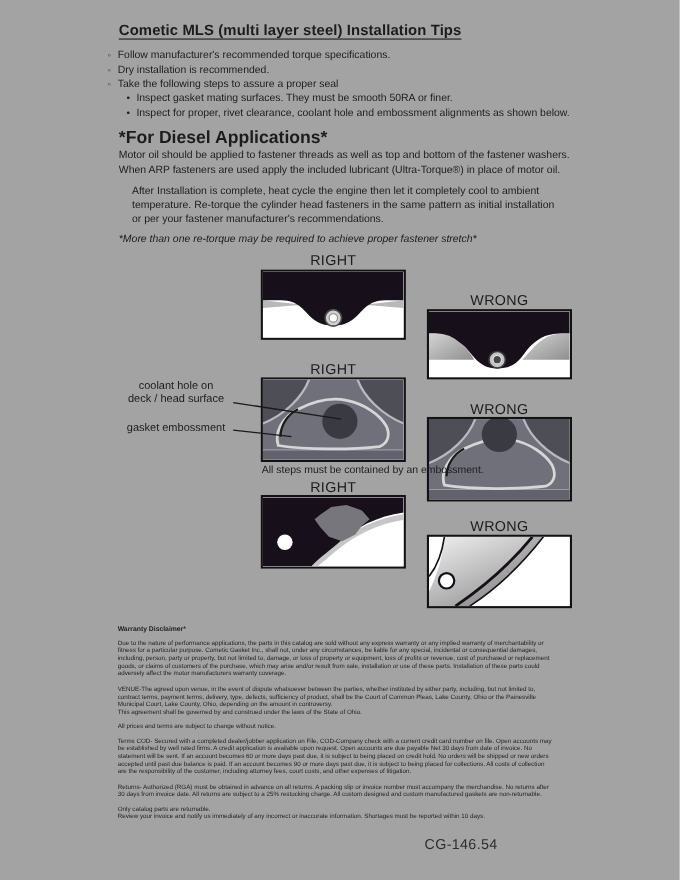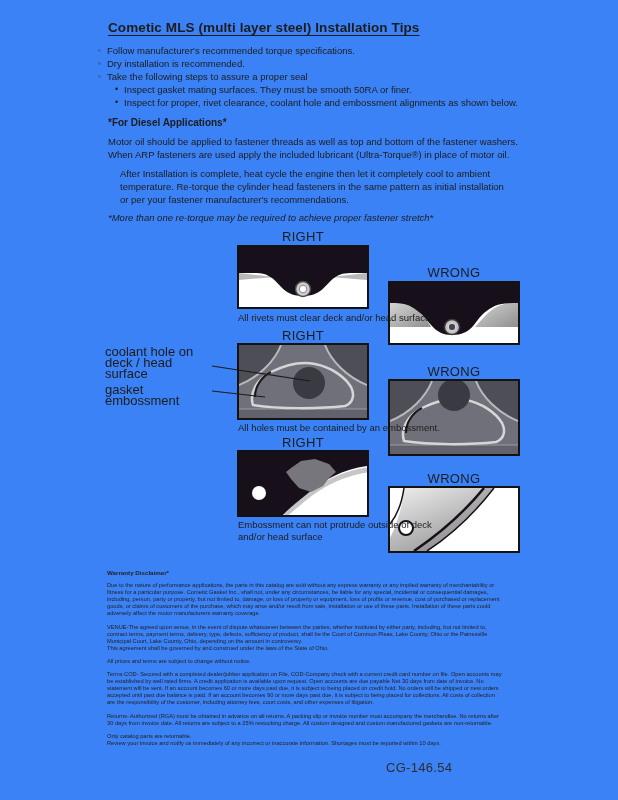--- a/index.html
+++ b/index.html
@@ -1,43 +1,43 @@
 <!DOCTYPE html>
 <html><head>
 <meta charset="utf-8">
 <style>
   html,body{margin:0;padding:0;background:#ffffff;}
-  .page{position:relative;width:618px;height:800px;background:#3b82f6;overflow:hidden;
+  .page{position:relative;width:618px;height:800px;background:#a3a3a3;overflow:hidden;
         font-family:"Liberation Sans",sans-serif;color:#1c1c1c;}
   .abs{position:absolute;}
   .title{left:108px;top:20px;font-size:13.5px;font-weight:bold;
          text-decoration:underline;text-underline-offset:3px;letter-spacing:.1px;}
   .tips{left:98px;top:44px;width:420px;font-size:9.5px;line-height:13px;}
   .tip{display:flex;}
   .tip .marker{width:9px;flex:0 0 9px;text-align:left;font-size:8px;line-height:13px;}
   .subtip{margin-left:17px;}
   .subtip .marker{font-size:9px;}
-  .heading{left:108px;top:117px;font-size:10px;font-weight:bold;}
+  .heading{left:108px;top:117px;font-size:16px;font-weight:bold;}
   .para{font-size:9.5px;line-height:13.2px;white-space:pre-line;width:420px;}
   .p1{left:108px;top:135px;}
   .p2{left:120px;top:167px;}
   .note{left:108px;top:211px;font-style:italic;}
   .diagrams{left:237px;top:229px;width:283px;height:330px;}
   .dg-label{position:absolute;width:132px;text-align:center;font-size:13px;letter-spacing:.3px;}
   .dg-box{position:absolute;width:132px;box-sizing:border-box;border:2px solid #121212;background:#fff;overflow:hidden;}
   .dg-box svg{display:block;}
   .col2{left:151px;margin-top:36px;}
   .r-label{top:0;}  .r-box{top:16px;height:64px;}
   .caption{position:absolute;font-size:9.5px;line-height:11.5px;white-space:pre-line;width:290px;}
   .cap1{left:1px;top:83px;}
   .s-label{top:99px;} .s-box{top:114px;height:77px;}
   .cap2{left:1px;top:193px;}
   .t-label{top:206px;} .t-box{top:221px;height:67px;}
   .cap3{left:1px;top:290px;}
-  .anno{position:absolute;width:110px;left:-132px;text-align:left;font-size:13px;line-height:11px;white-space:pre-line;}
+  .anno{position:absolute;width:110px;left:-132px;text-align:center;font-size:10px;line-height:11px;white-space:pre-line;}
   .anno-coolant{top:117px;}
   .anno-emboss{top:155px;}
   .leader-svg{position:absolute;left:-135px;top:110px;width:235px;height:75px;pointer-events:none;z-index:5;}
   .legal{left:107px;top:569px;width:470px;font-size:5.7px;line-height:7.1px;color:#222;}
   .legal-heading{font-weight:bold;font-size:6.2px;margin:0 0 7px 0;}
   .legal p{margin:0 0 6px 0;white-space:pre-line;}
   .footer{left:386px;top:760px;font-size:13px;color:#2e2e2e;letter-spacing:.3px;}
 </style>
 </head>
 <body>
@@ -101,21 +101,20 @@
           </linearGradient>
         </defs>
         <rect width="128" height="60" fill="#ffffff"></rect>
         <path d="M0,20 C16,20 20,22 30,30 C36,36 39,40 41,44 L0,44 Z" fill="url(#gL)"></path>
         <path d="M128,20 C112,20 108,22 98,30 C91,37 88,41 85,44 L128,44 Z" fill="url(#gL)"></path>
         <path d="M0,0 H128 V20 C108,20 104,22 94,30 C84,39 82,52 62,52 C44,52 40,38 30,30 C20,22 16,20 0,20 Z" fill="#17101b"></path>
         <circle cx="62" cy="44" r="7.5" fill="#c4c4c4" stroke="#3a3a3a" stroke-width="1.5"></circle>
         <circle cx="62" cy="44" r="3.8" fill="#4a4450" stroke="#e8e8e8" stroke-width="1"></circle>
       </svg>
     </div>
-    <div class="caption cap1">All rivets must clear deck and/or head surface.</div>
 
     <div class="dg-label s-label">RIGHT</div>
     <div class="dg-label s-label col2">WRONG</div>
 
     <div class="anno anno-coolant">coolant hole on
 deck / head surface</div>
     <div class="anno anno-emboss">gasket embossment</div>
     <svg class="leader-svg" viewBox="0 0 235 75">
       <line x1="110" y1="27" x2="208" y2="42" stroke="#1a1a1a" stroke-width="1.2"></line>
       <line x1="110" y1="52" x2="163" y2="58" stroke="#1a1a1a" stroke-width="1.2"></line>
@@ -142,21 +141,21 @@
         <line x1="0" y1="64" x2="128" y2="64" stroke="#9a9aa2" stroke-width="1"></line>
         <path d="M0,0 H42 C36,16 20,32 0,40 Z" fill="#4e4e56"></path>
         <path d="M42,0 C36,16 20,32 0,40" fill="none" stroke="#b9b9bf" stroke-width="2"></path>
         <path d="M128,0 H86 C92,16 108,32 128,40 Z" fill="#4e4e56"></path>
         <path d="M86,0 C92,16 108,32 128,40" fill="none" stroke="#b9b9bf" stroke-width="2"></path>
         <path d="M14,60 C10,48 18,34 32,27 C48,19 62,16 76,19 C92,22 106,32 112,42 C116,50 114,58 106,61 C80,64 40,64 14,60 Z" fill="none" stroke="#d6d6d6" stroke-width="2.5"></path>
         <path d="M16,52 C16,42 22,32 32,27" fill="none" stroke="#1a1a1a" stroke-width="2"></path>
         <circle cx="64" cy="14" r="16" fill="#3a3a42"></circle>
       </svg>
     </div>
-    <div class="caption cap2">All holes must be contained by an embossment.</div>
+    <div class="caption cap2">All steps must be contained by an embossment.</div>
 
     <div class="dg-label t-label">RIGHT</div>
     <div class="dg-label t-label col2">WRONG</div>
 
     <div class="dg-box t-box">
       <svg width="128" height="63" viewBox="0 0 128 63">
         <rect width="128" height="63" fill="#ffffff"></rect>
         <path d="M128,18 C102,22 82,33 66,46 C57,54 50,59 46,63" fill="none" stroke="#c6c6c6" stroke-width="5"></path>
         <path d="M0,0 H128 V14 C104,17 84,28 68,42 C56,52 48,58 44,63 H0 Z" fill="#17101b"></path>
         <polygon points="52,16 62,9 76,7 90,12 97,20 90,26 84,34 72,40 60,36 52,27 47,20" fill="#76767c"></polygon>
@@ -177,22 +176,20 @@
         </defs>
         <rect width="128" height="63" fill="#ffffff"></rect>
         <path d="M14,0 H94 C76,22 52,44 24,63 H0 V50 C8,34 13,16 14,0 Z" fill="url(#gW)"></path>
         <path d="M94,0 C76,22 52,44 24,63 L37,63 C63,46 87,22 104,0 Z" fill="url(#gW2)"></path>
         <path d="M94,0 C76,22 52,44 24,63" fill="none" stroke="#17101b" stroke-width="2.5"></path>
         <path d="M104,0 C87,22 63,46 37,63" fill="none" stroke="#17101b" stroke-width="1.5"></path>
         <path d="M14,0 C12,14 8,26 0,36" fill="none" stroke="#17101b" stroke-width="1.5"></path>
         <circle cx="16" cy="40" r="7" fill="#ffffff" stroke="#17101b" stroke-width="2"></circle>
       </svg>
     </div>
-    <div class="caption cap3">Embossment can not protrude outside of deck
-and/or head surface</div>
   </div>
 
   <div class="abs legal">
     <p class="legal-heading">Warranty Disclaimer*</p>
     <p>Due to the nature of performance applications, the parts in this catalog are sold without any express warranty or any implied warranty of merchantability or
 fitness for a particular purpose.  Cometic Gasket Inc., shall not, under any circumstances, be liable for any special, incidental or consequential damages,
 including, person, party or property, but not limited to, damage, or loss of property or equipment, loss of profits or revenue, cost of purchased or replacement
 goods, or claims of customers of the purchase, which may arise and/or result from sale, installation or use of these parts.  Installation of these parts could
 adversely affect the motor manufacturers warranty coverage.</p>
     <p>VENUE-The agreed upon venue, in the event of dispute whatsoever between the parties, whether instituted by either party, including, but not limited to,

